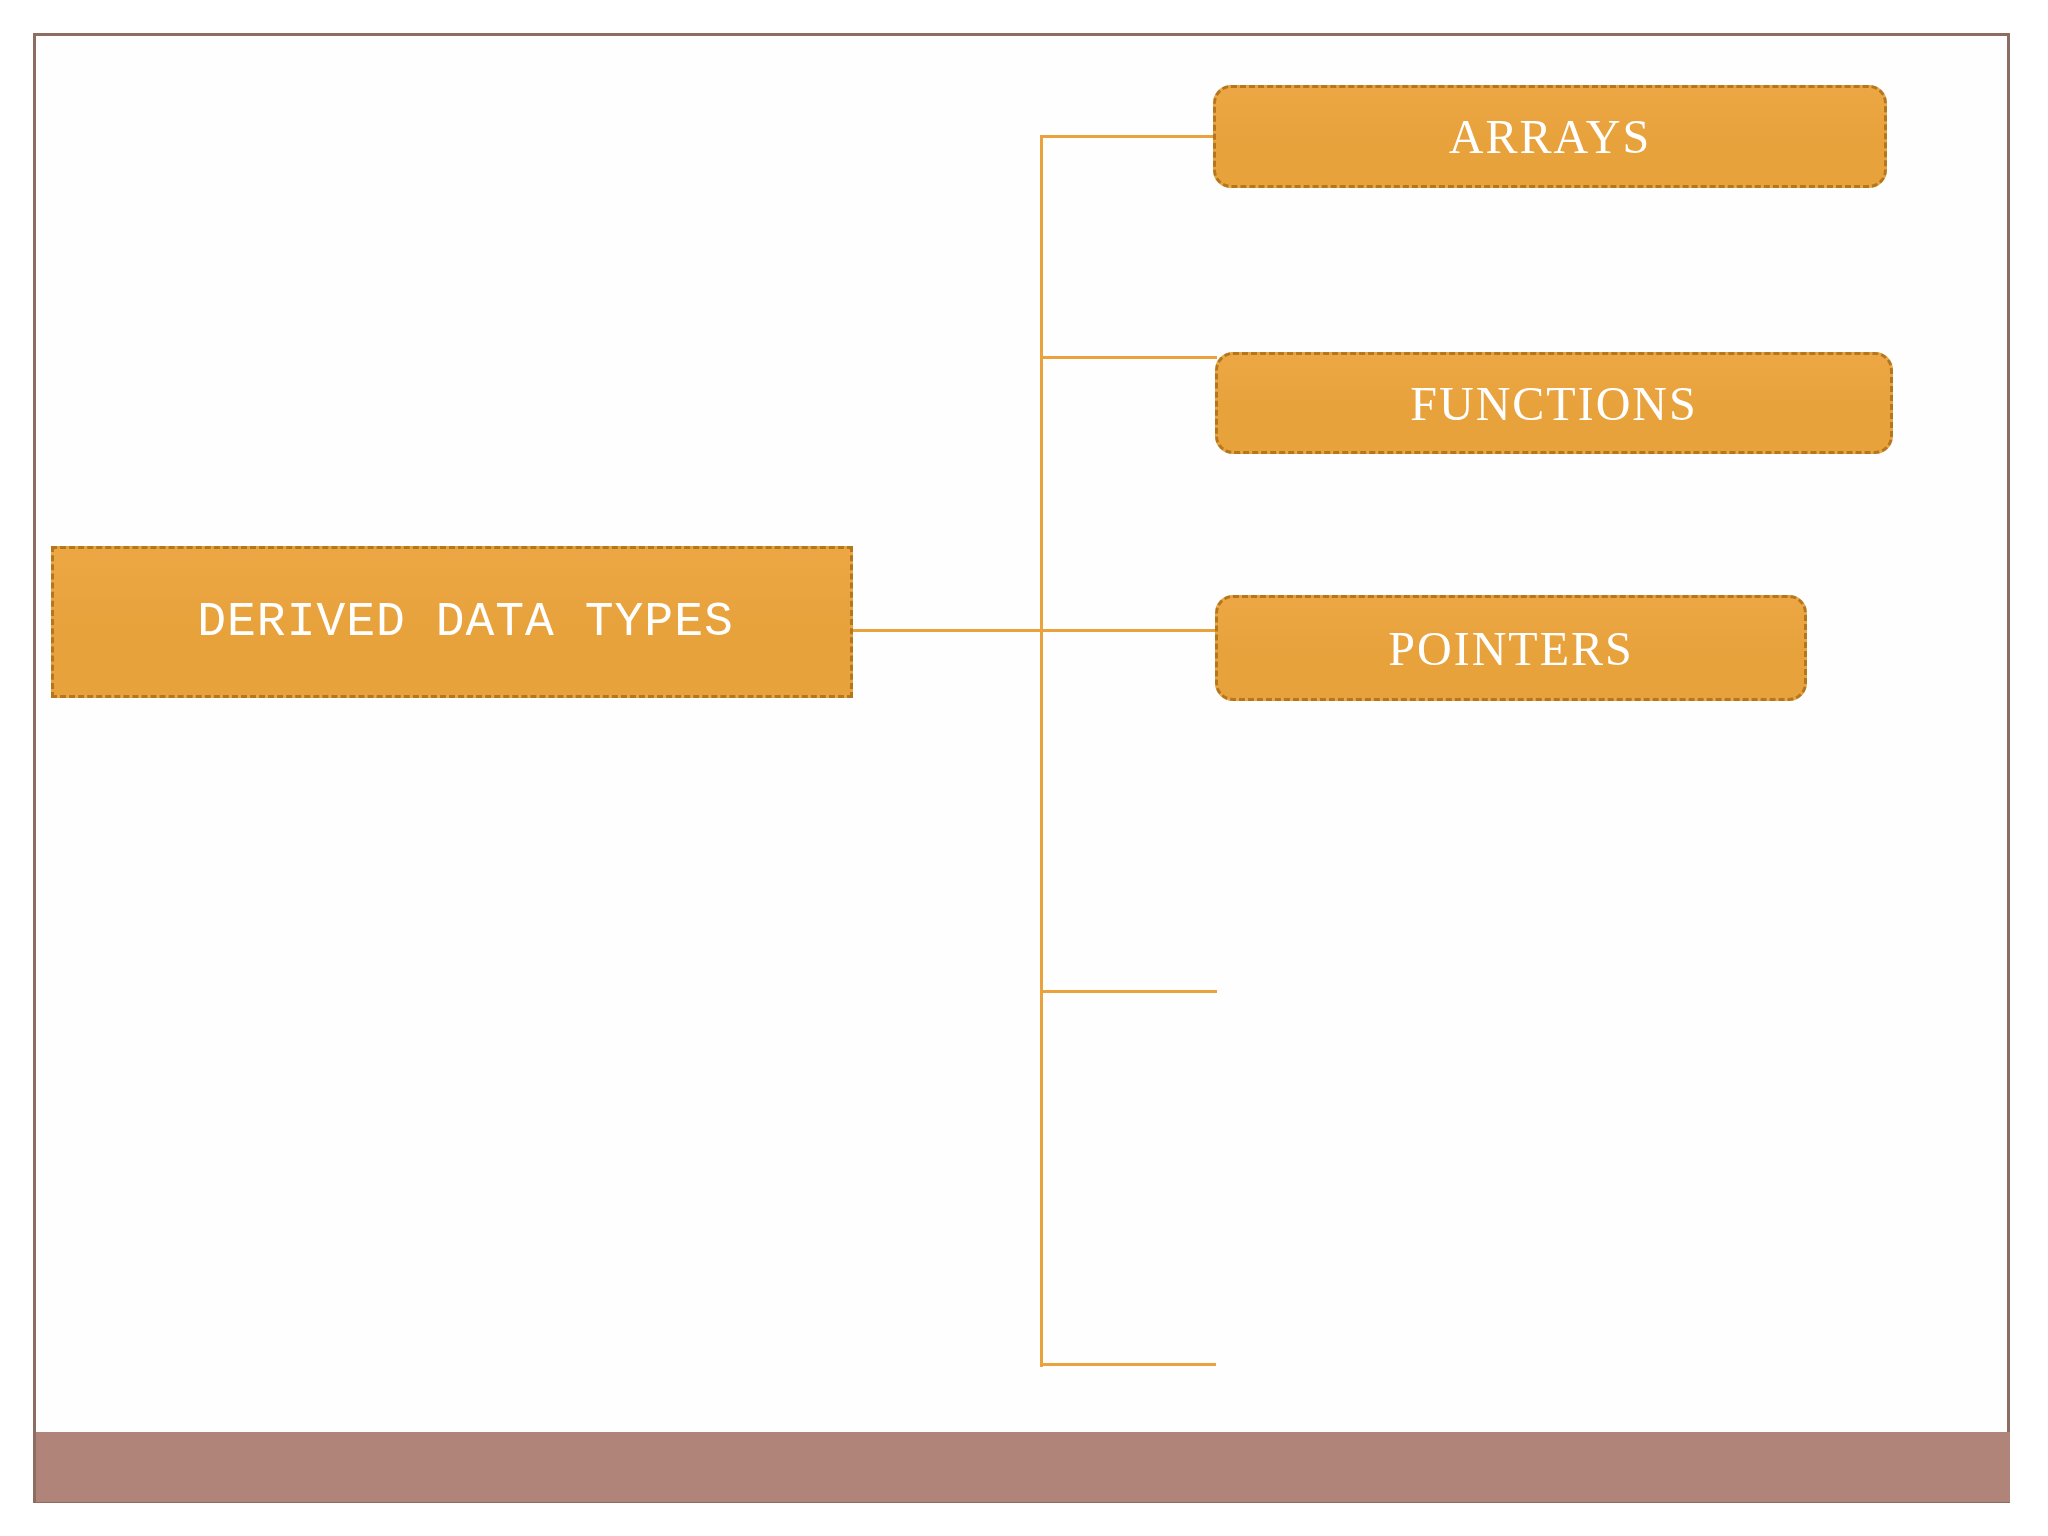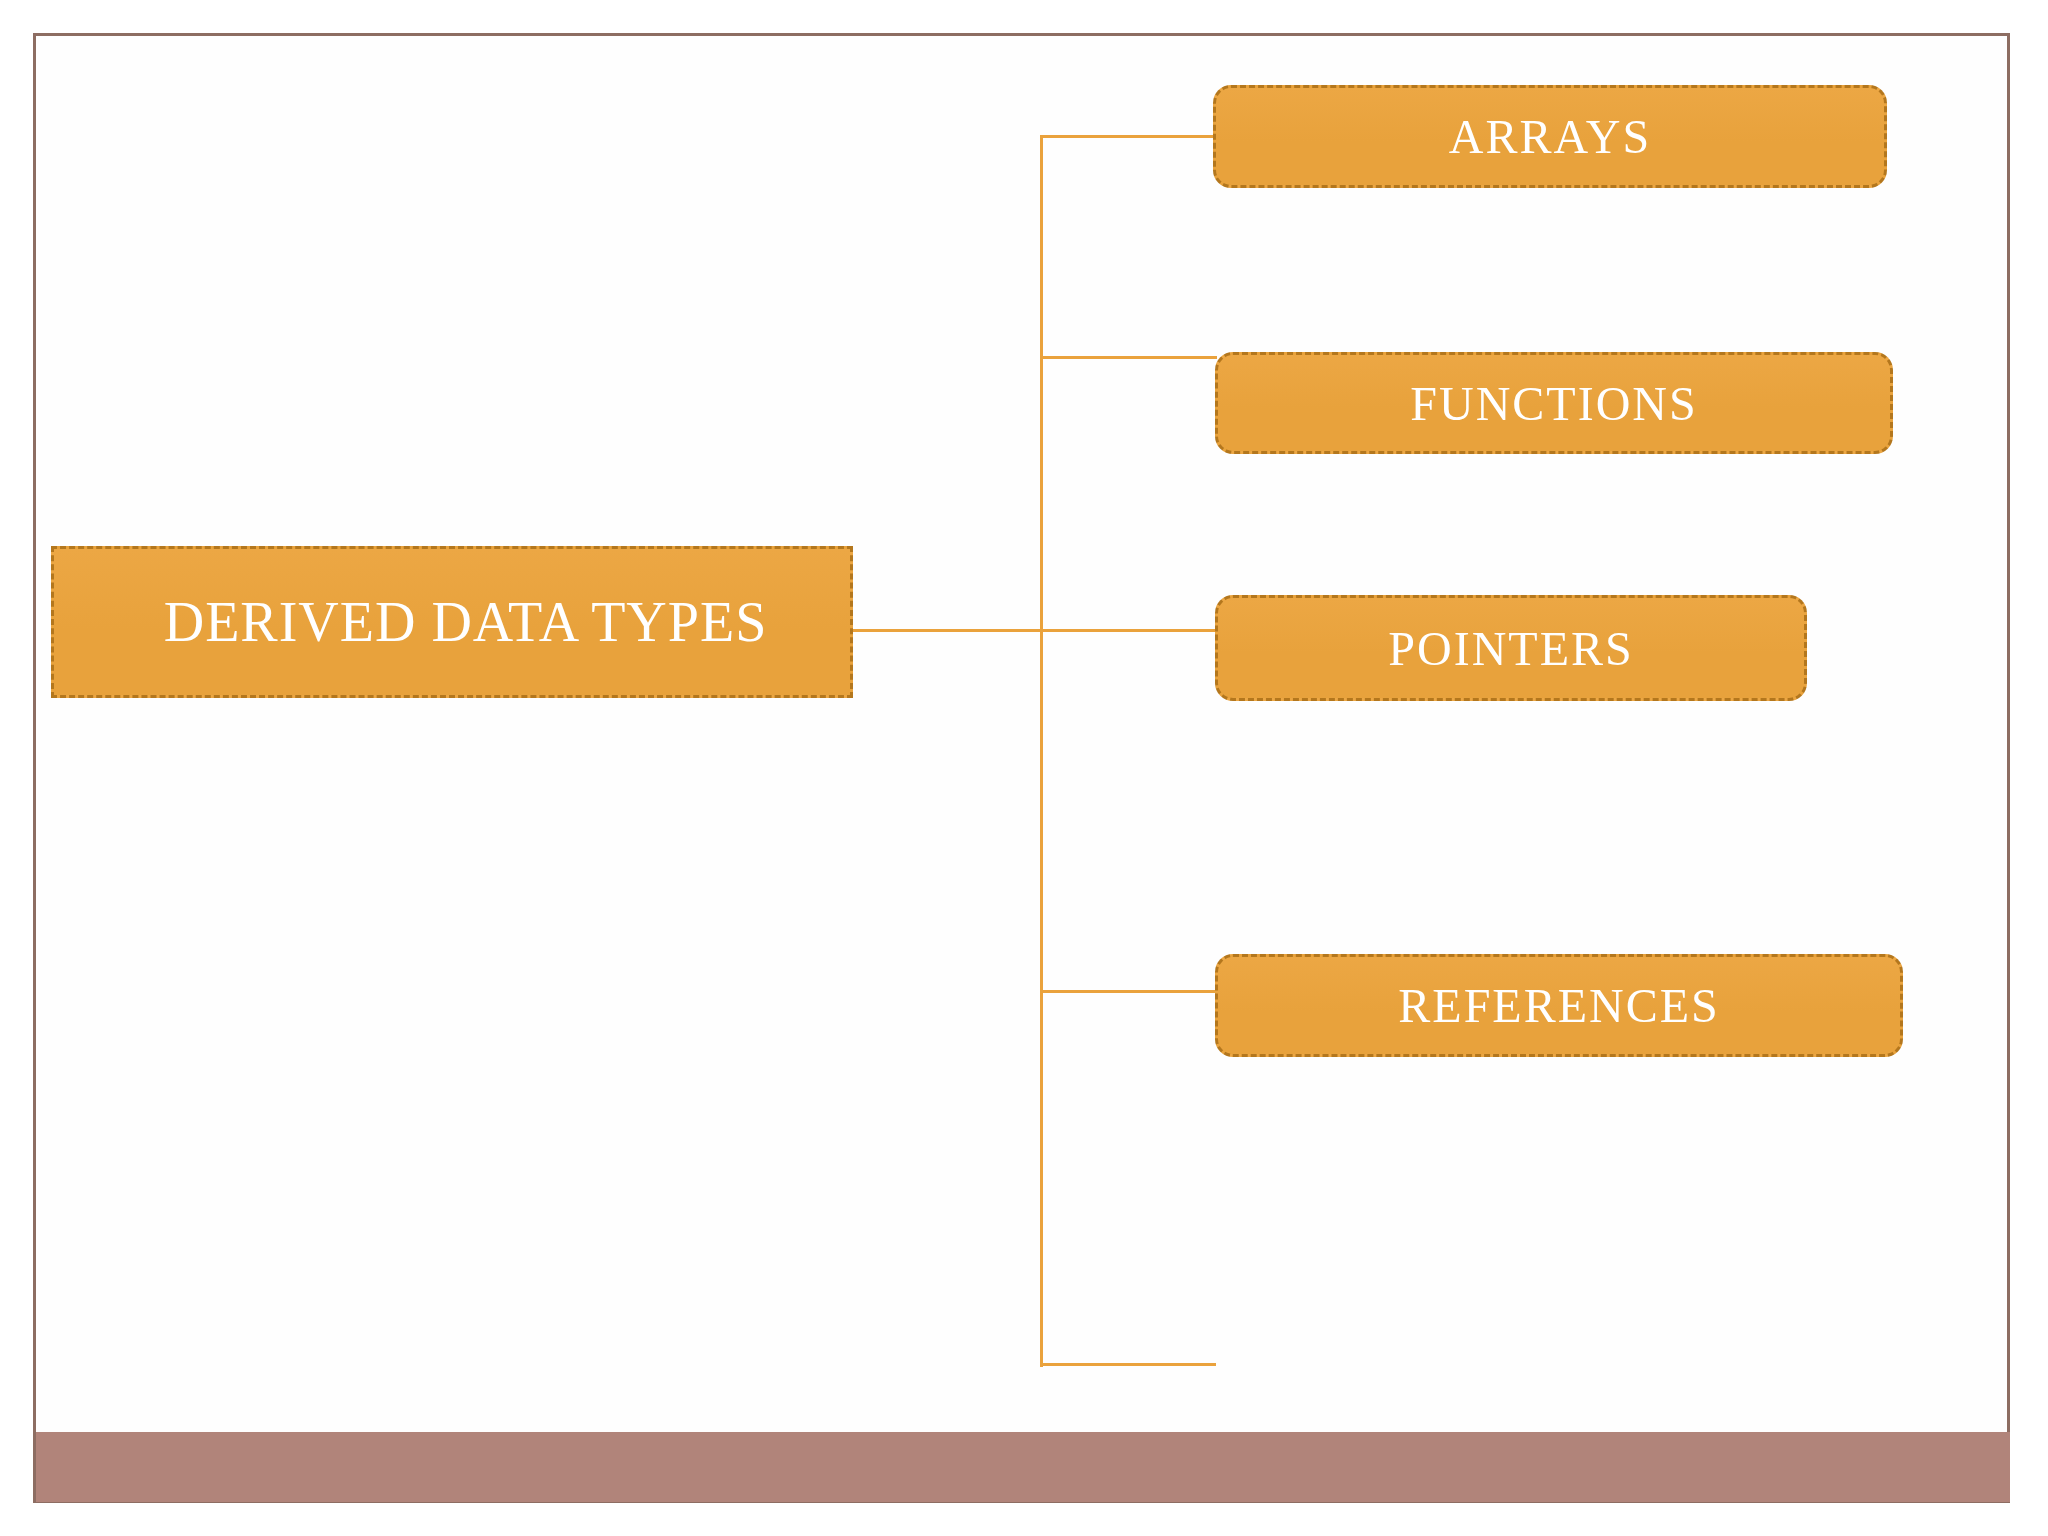--- a/index.html
+++ b/index.html
@@ -38,22 +38,22 @@
   .node{
     position:absolute;
     box-sizing:border-box;
     background:linear-gradient(180deg, var(--node-fill-light) 0%, var(--node-fill) 55%, var(--node-fill) 100%);
     border:3px dashed var(--node-border);
     display:flex;align-items:center;justify-content:center;
     color:var(--text);
   }
   .node.root{
     left:51px;top:546px;width:802px;height:152px;
-    font-family:Liberation Serif, serif;
-    font-size:56px;
+    font-family:Liberation Mono, monospace;
+    font-size:48px;
     letter-spacing:1px;
     padding-left:27px;
   }
   .node.child{
     border-radius:18px;
     font-family:"Liberation Serif", serif;
     font-size:48px;
     letter-spacing:2px;
   }
   .node.child.arrays     {left:1213px;top:85px;  width:674px;height:103px;}
@@ -94,18 +94,15 @@
   </div>
 
   <div class="node child functions">
     <span>FUNCTIONS</span>
   </div>
 
   <div class="node child pointers">
     <span>POINTERS</span>
   </div>
 
-  <div class="node child references">
-    <span>REFERENCES</span>
-  </div>
 
 
 </div>
 
 </body></html>

